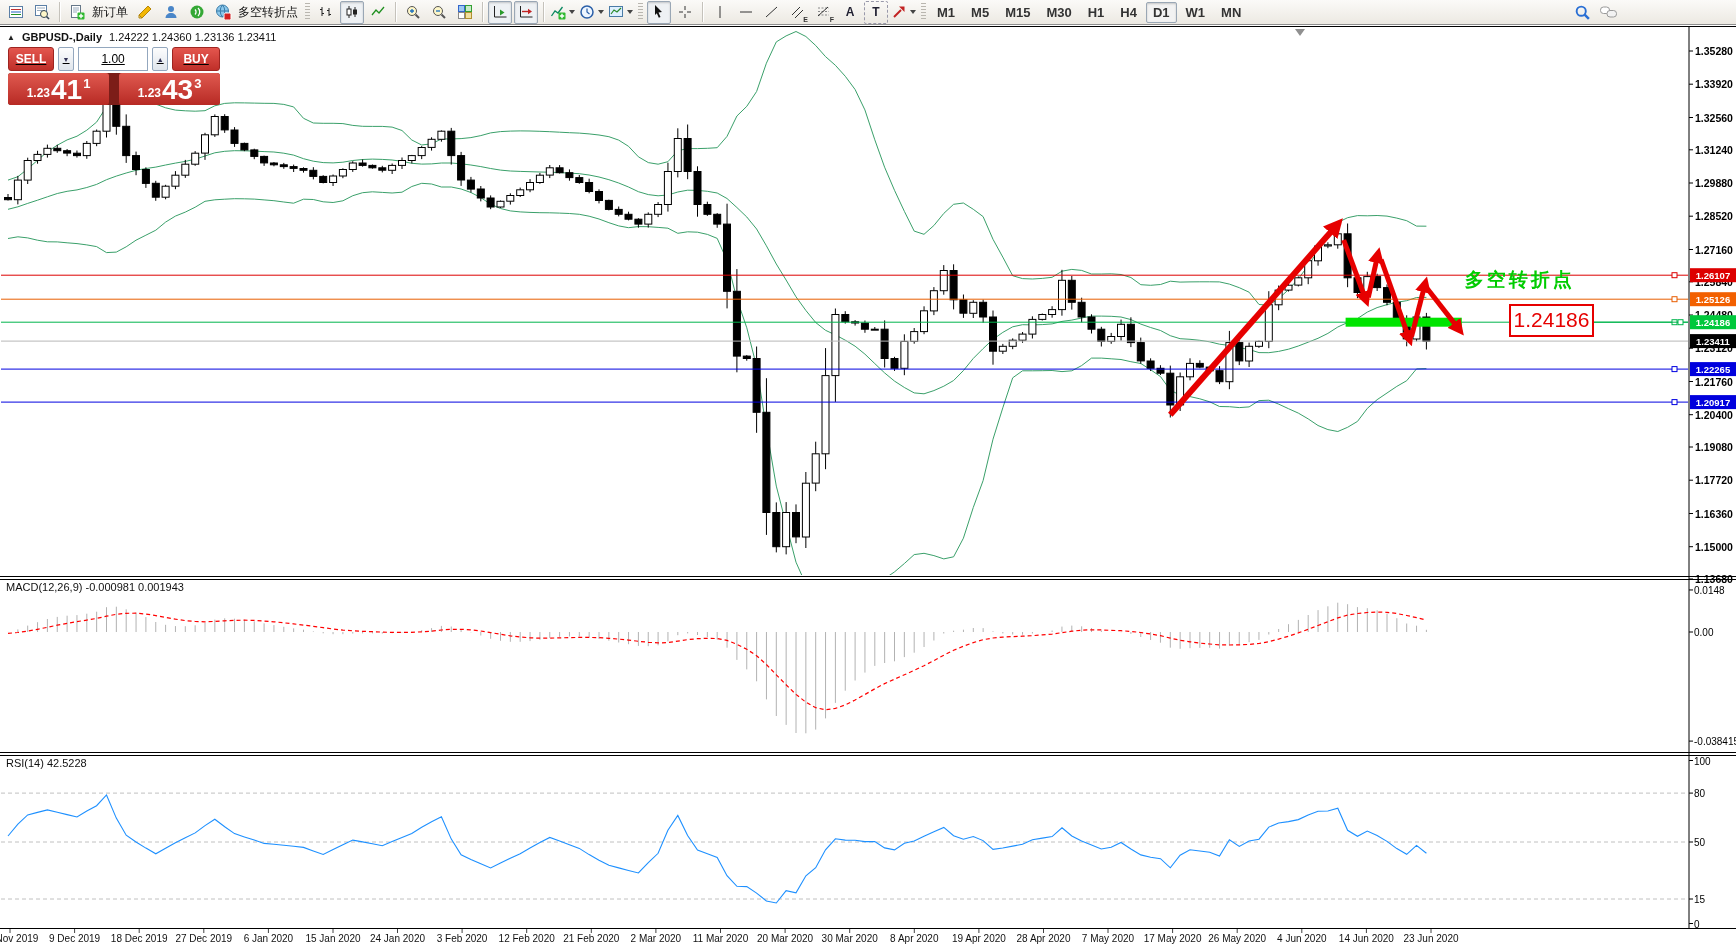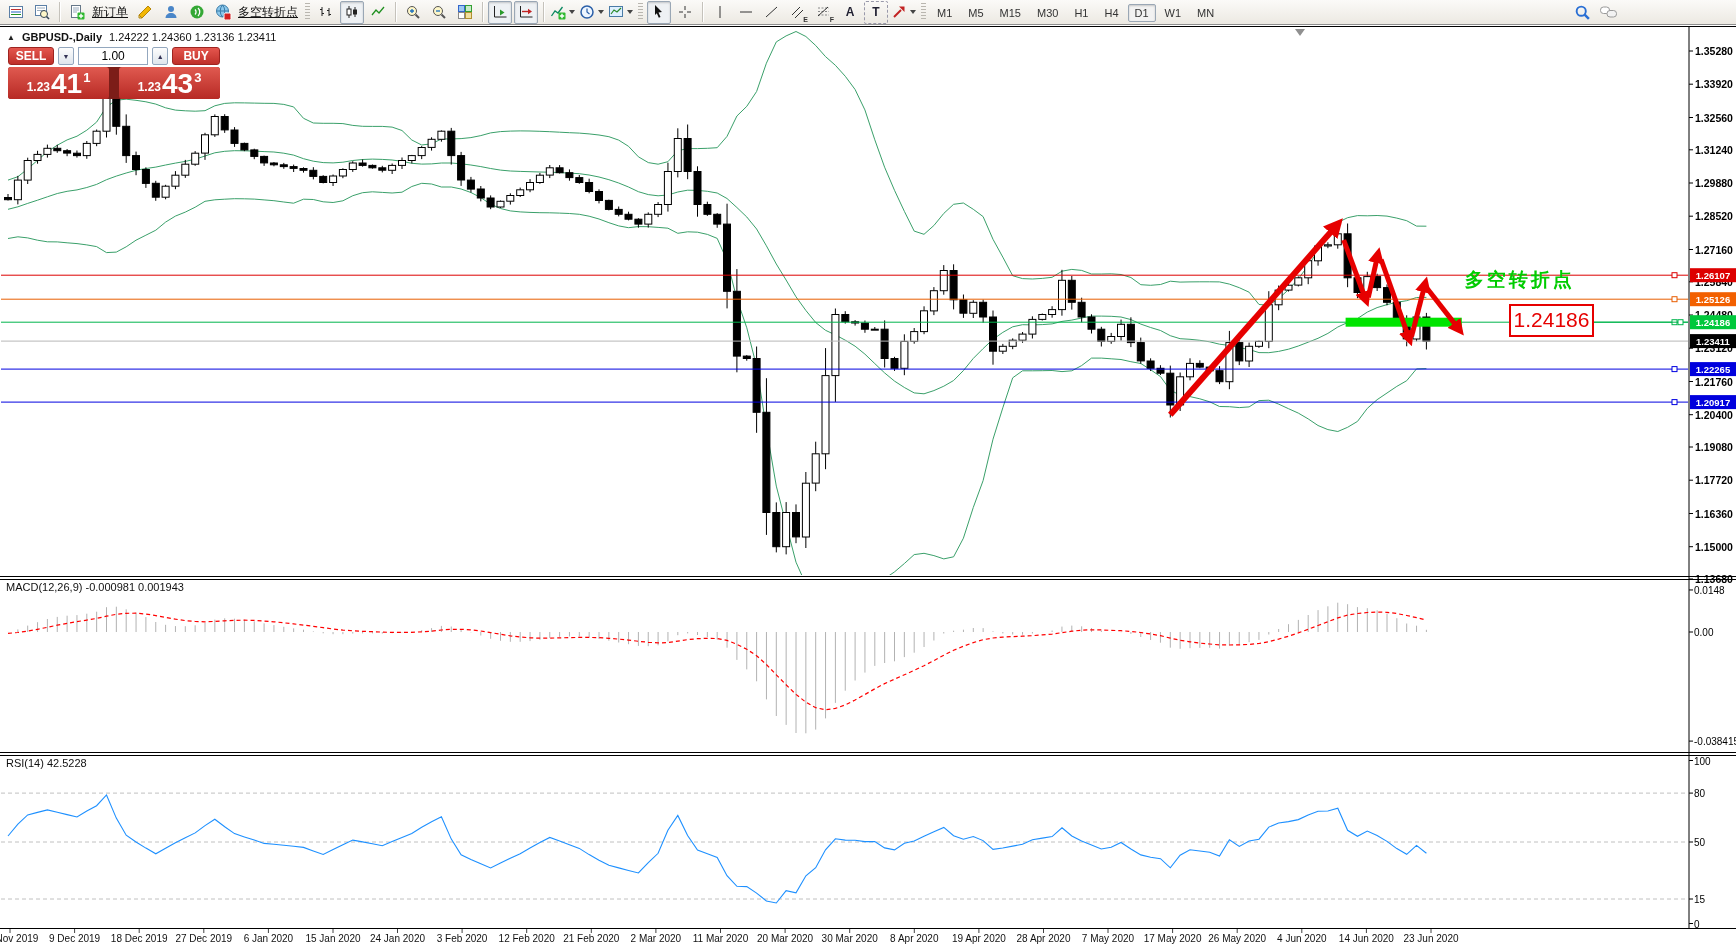--- a/index.html
+++ b/index.html
@@ -5,43 +5,43 @@
   html,body{margin:0;padding:0;}
   body{width:1736px;height:948px;overflow:hidden;position:relative;background:#fff;
        font-family:"Liberation Sans",sans-serif;}
   
   #toolbar{position:absolute;top:0;left:0;width:1736px;height:25px;z-index:5;
     background:linear-gradient(#fbfaf8,#ecE9e2);border-bottom:1px solid #8e8e8e;
     display:flex;align-items:center;padding:0 3px;box-sizing:border-box;}
   .tbtn{height:21px;min-width:22px;display:flex;align-items:center;justify-content:center;
     border:1px solid transparent;border-radius:2px;position:relative;margin:0 1px;cursor:default;}
   .tbtn.pressed{background:#eef1f4;border-color:#9aa7b5;box-shadow:inset 0 1px 2px rgba(0,0,0,.18);}
-  .tlabel{font-size:12px;color:#111;margin:0 4px 0 2px;white-space:nowrap;text-decoration:underline;}
+  .tlabel{font-size:12px;color:#111;margin:0 4px 0 2px;white-space:nowrap;}
   .vsep{width:1px;height:20px;background:#c5c2bb;box-shadow:1px 0 0 #fff;margin:0 4px;}
   .grip{width:5px;height:18px;margin:0 3px;
     background:repeating-linear-gradient(180deg,#b9b6af 0 1px,transparent 1px 3px);}
   .caret{width:0;height:0;border-left:3px solid transparent;border-right:3px solid transparent;
     border-top:4px solid #444;margin-left:3px;}
   .subletter{position:absolute;right:1px;bottom:0;font-size:7px;font-weight:700;color:#333;line-height:7px;}
-  .tfbtn{font-size:11px;font-weight:400;color:#333;padding:2px 6px;border:1px solid transparent;
+  .tfbtn{font-size:13px;font-weight:700;color:#333;padding:2px 6px;border:1px solid transparent;
     border-radius:2px;margin:0 1px;}
   .tfbtn.active{background:#f2f2f2;border-color:#9aa7b5;box-shadow:inset 0 1px 2px rgba(0,0,0,.18);}
   .letterbtn{font-size:12px;font-weight:700;color:#223;}
   .tright{margin-left:auto;margin-right:112px;display:flex;align-items:center;}
   
   #chart-svg{position:absolute;left:0;top:0;z-index:1;}
   #chart-title{position:absolute;left:7px;top:31px;z-index:3;font-size:11px;font-weight:700;
     color:#111;display:flex;gap:7px;align-items:center;}
   #chart-title .marker{font-size:8px;color:#222;}
   #indicator-label-macd,#indicator-label-rsi{position:absolute;left:6px;z-index:3;font-size:11px;color:#111;}
   #indicator-label-macd{top:581px;}
   #indicator-label-rsi{top:757px;}
   
   #trade-panel{position:absolute;left:8px;top:47px;width:212px;z-index:3;}
-  #trade-row1{display:flex;height:18px;gap:4px;}
+  #trade-row1{display:flex;height:24px;gap:4px;text-decoration:underline;}
   .redbtn{background:linear-gradient(#e4564e,#bf2f29);color:#fff;font-size:12px;font-weight:700;
     display:flex;align-items:center;justify-content:center;border-radius:3px;border:1px solid #9e2420;}
   #sell-button{width:50px;}
   #buy-button{width:52px;}
   .spin{width:16px;background:linear-gradient(#fdfdfd,#dfe5ec);border:1px solid #93a7be;border-radius:2px;
     display:flex;align-items:center;justify-content:center;font-size:7px;color:#335;}
   #volume-input{width:60px;border:1px solid #93a7be;font:12px "Liberation Sans",sans-serif;
     text-align:center;padding:0 4px;}
   #trade-row2{display:flex;margin-top:2px;height:32px;background:#7c1d18;border-radius:3px;gap:10px;}
   .pricebox{flex:1;background:linear-gradient(#e05a50,#b72a24);border-radius:3px;color:#fff;

